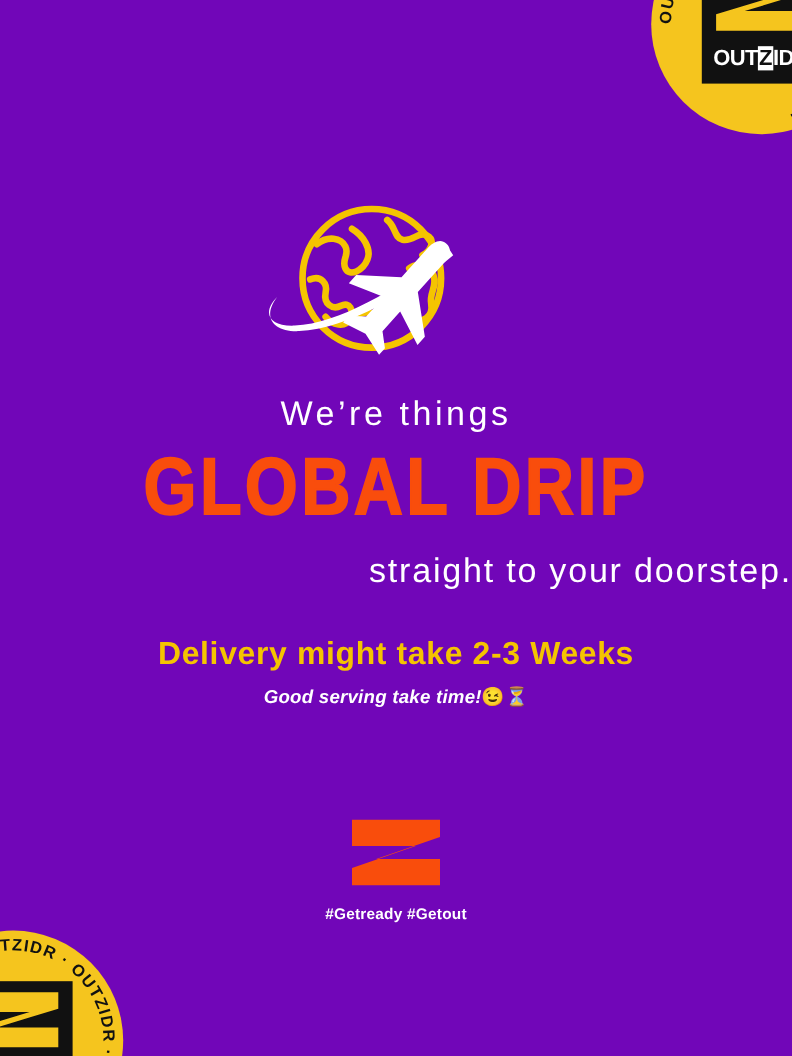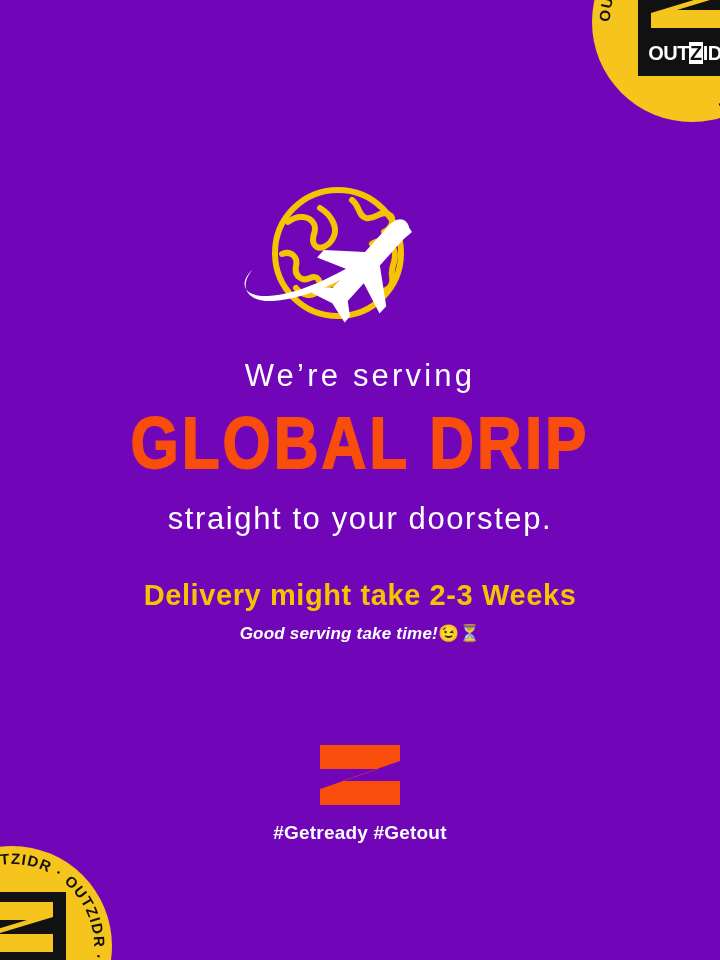--- a/index.html
+++ b/index.html
@@ -121,20 +121,21 @@
     font-family: "Liberation Sans Narrow", "Liberation Sans", sans-serif;
     -webkit-text-stroke: 1.5px #f94d0c;
   }
   .line-straight {
     color: #ffffff;
     font-size: 31px;
     font-weight: 300;
     letter-spacing: 1.6px;
     line-height: 1.05;
     margin: 34px 0 0 0;
+    text-align: right;
   }
   .line-delivery {
     color: #f5c400;
     font-size: 29px;
     font-weight: bold;
     letter-spacing: 0.6px;
     line-height: 1.05;
     margin: 45px 0 0 0;
   }
   .line-goodthings {
@@ -161,21 +162,21 @@
     text-align: center;
   }
   .foot-z {
     width: 80px;
     height: 60px;
     display: block;
     margin: 0 auto;
   }
   .foot-tags {
     color: #ffffff;
-    font-size: 19px;
+    font-size: 14px;
     font-weight: bold;
     letter-spacing: 0.2px;
     margin: 17px 0 0 0;
   }
 </style>
 </head>
 <body>
 
 <div id="poster">
 
@@ -229,21 +230,21 @@
 
     <path d="M 182,56 C 140,90 84,124 42,126 C 18,127 12,114 26,100 C 12,118 22,132 46,131 C 90,129 146,96 186,62 Z" fill="#ffffff"></path>
 
     <g fill="#ffffff" transform="translate(150,22) rotate(42)">
       <path d="M 42,2 C 49,2 52,8 52,18 L 52,52 L 84,78 L 84,88 L 52,76 L 52,100 L 64,110 L 64,118 L 42,112
                L 20,118 L 20,110 L 32,100 L 32,76 L 0,88 L 0,78 L 32,52 L 32,18 C 32,8 35,2 42,2 Z"></path>
     </g>
   </svg>
 
   <div class="copy">
-    <p class="line-serving">We’re serving</p>
+    <p class="line-serving">We’re things</p>
     <p class="line-global">GLOBAL DRIP</p>
     <p class="line-straight">straight to your doorstep.</p>
     <p class="line-delivery">Delivery might take 2-3 Weeks</p>
     <p class="line-goodthings"><span>Good serving take time!</span><span class="emoji">😉⏳</span></p>
   </div>
 
   <div class="footer">
     <svg class="foot-z" viewBox="0 0 80 60">
       <polygon points="0,0 80,0 80,16 22,36 80,36 80,60 0,60 0,44 58,24 0,24" fill="#f94d0c"></polygon>
     </svg>

